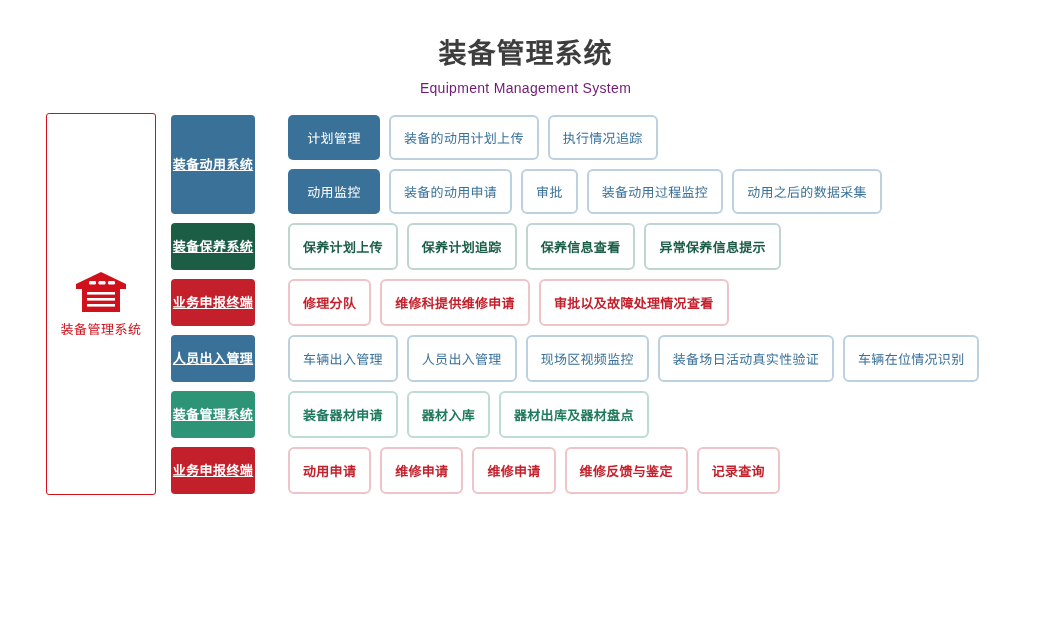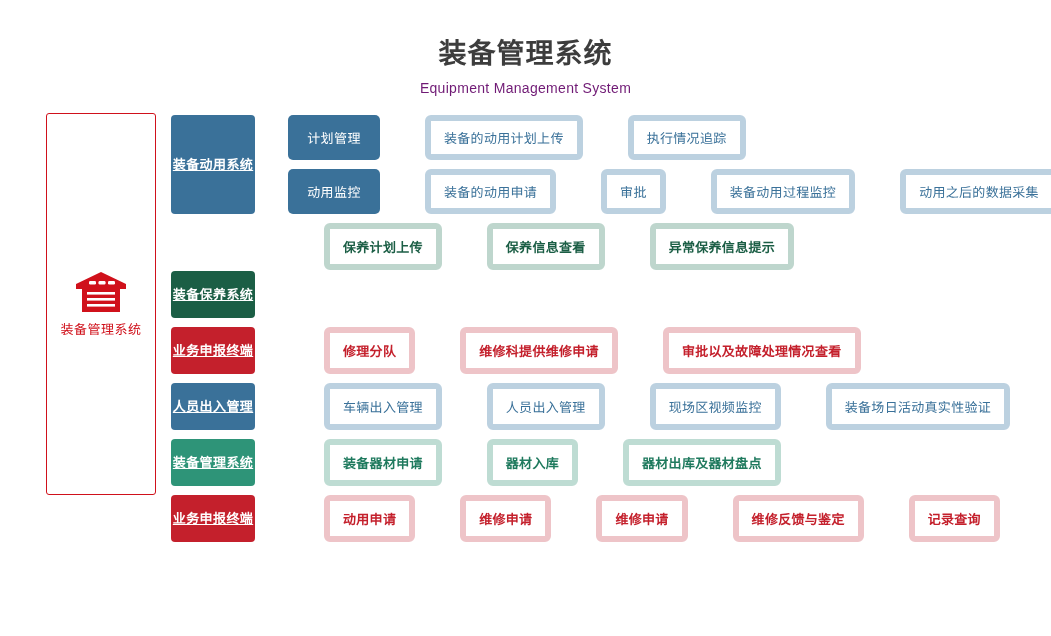--- a/index.html
+++ b/index.html
@@ -126,43 +126,42 @@
     display: flex;
     align-items: center;
     justify-content: center;
     text-align: center;
     letter-spacing: 0.4px;
   }
 
   
   .leaf {
     background: #ffffff;
-    border: 6px solid #a3a3a3;
+    border: 2px solid #a3a3a3;
     border-radius: 6px;
     font-size: 13px;
     display: flex;
     align-items: center;
     justify-content: center;
     text-align: center;
     padding: 0 13px;
     box-sizing: border-box;
     white-space: nowrap;
     letter-spacing: 0.3px;
     flex: none;
-    margin-left: 36px;
   }
 
   
   .h45 { height: 45px; }
   .h47 { height: 47px; }
   .h100 { height: 99px; }
 
   
   .theme-blue   .cat,  .theme-blue  .mid  { background: #3a7199; }
-  .theme-dgreen .cat                      { background: #1b5e45; margin-top: 48px; }
+  .theme-dgreen .cat                      { background: #1b5e45; }
   .theme-red    .cat                      { background: #c4202c; }
   .theme-lgreen .cat                      { background: #2e9478; }
 
   .theme-blue   .leaf { border-color: #bcd1e0; color: #3a7199; }
   .theme-dgreen .leaf { border-color: #bed6cd; color: #1b5e45; font-weight: bold; }
   .theme-red    .leaf { border-color: #eec4c8; color: #c4202c; font-weight: bold; }
   .theme-lgreen .leaf { border-color: #bedcd3; color: #1f7a5e; font-weight: bold; }
   .theme-red2   .cat  { background: #c4202c; }
   .theme-red2   .leaf { border-color: #eec4c8; color: #c4202c; font-weight: bold; }
 </style>
@@ -207,20 +206,21 @@
             <div class="leaf h45">装备动用过程监控</div>
             <div class="leaf h45">动用之后的数据采集</div>
           </div>
         </div>
       </div>
       <div class="row theme-dgreen">
         <div class="cat h47">装备保养系统</div>
         <div class="subrows">
           <div class="subrow">
             <div class="leaf h47">保养计划上传</div>
+            <div class="leaf h47">保养计划追踪</div>
             <div class="leaf h47">保养信息查看</div>
             <div class="leaf h47">异常保养信息提示</div>
           </div>
         </div>
       </div>
       <div class="row theme-red">
         <div class="cat h47">业务申报终端</div>
         <div class="subrows">
           <div class="subrow">
             <div class="leaf h47">修理分队</div>

